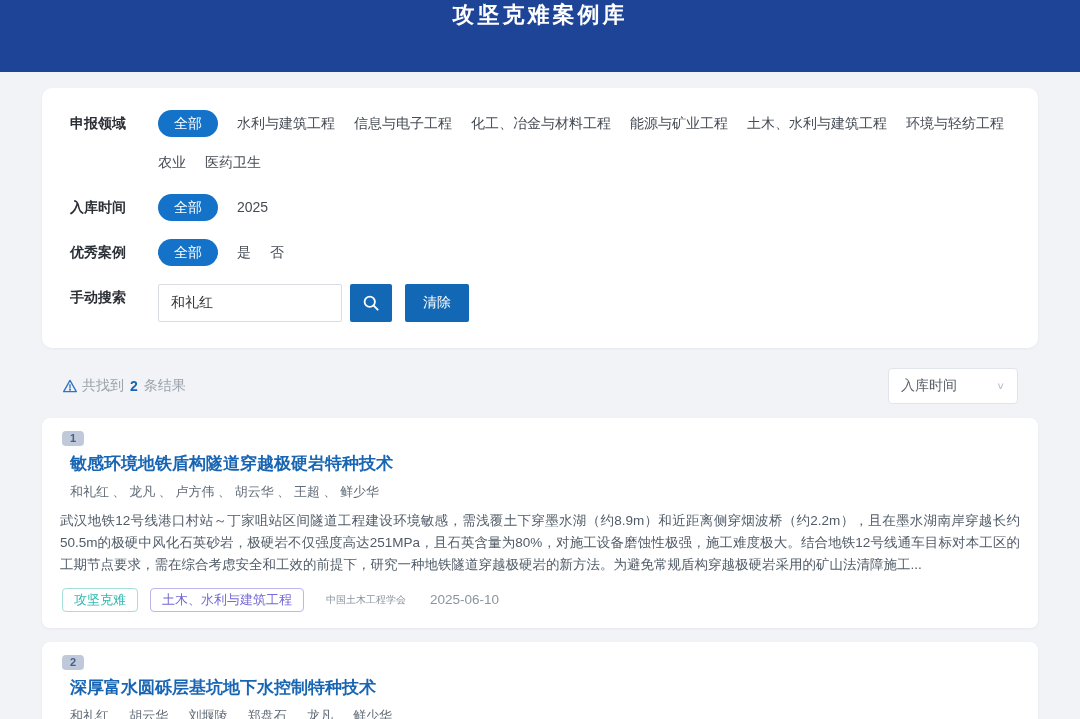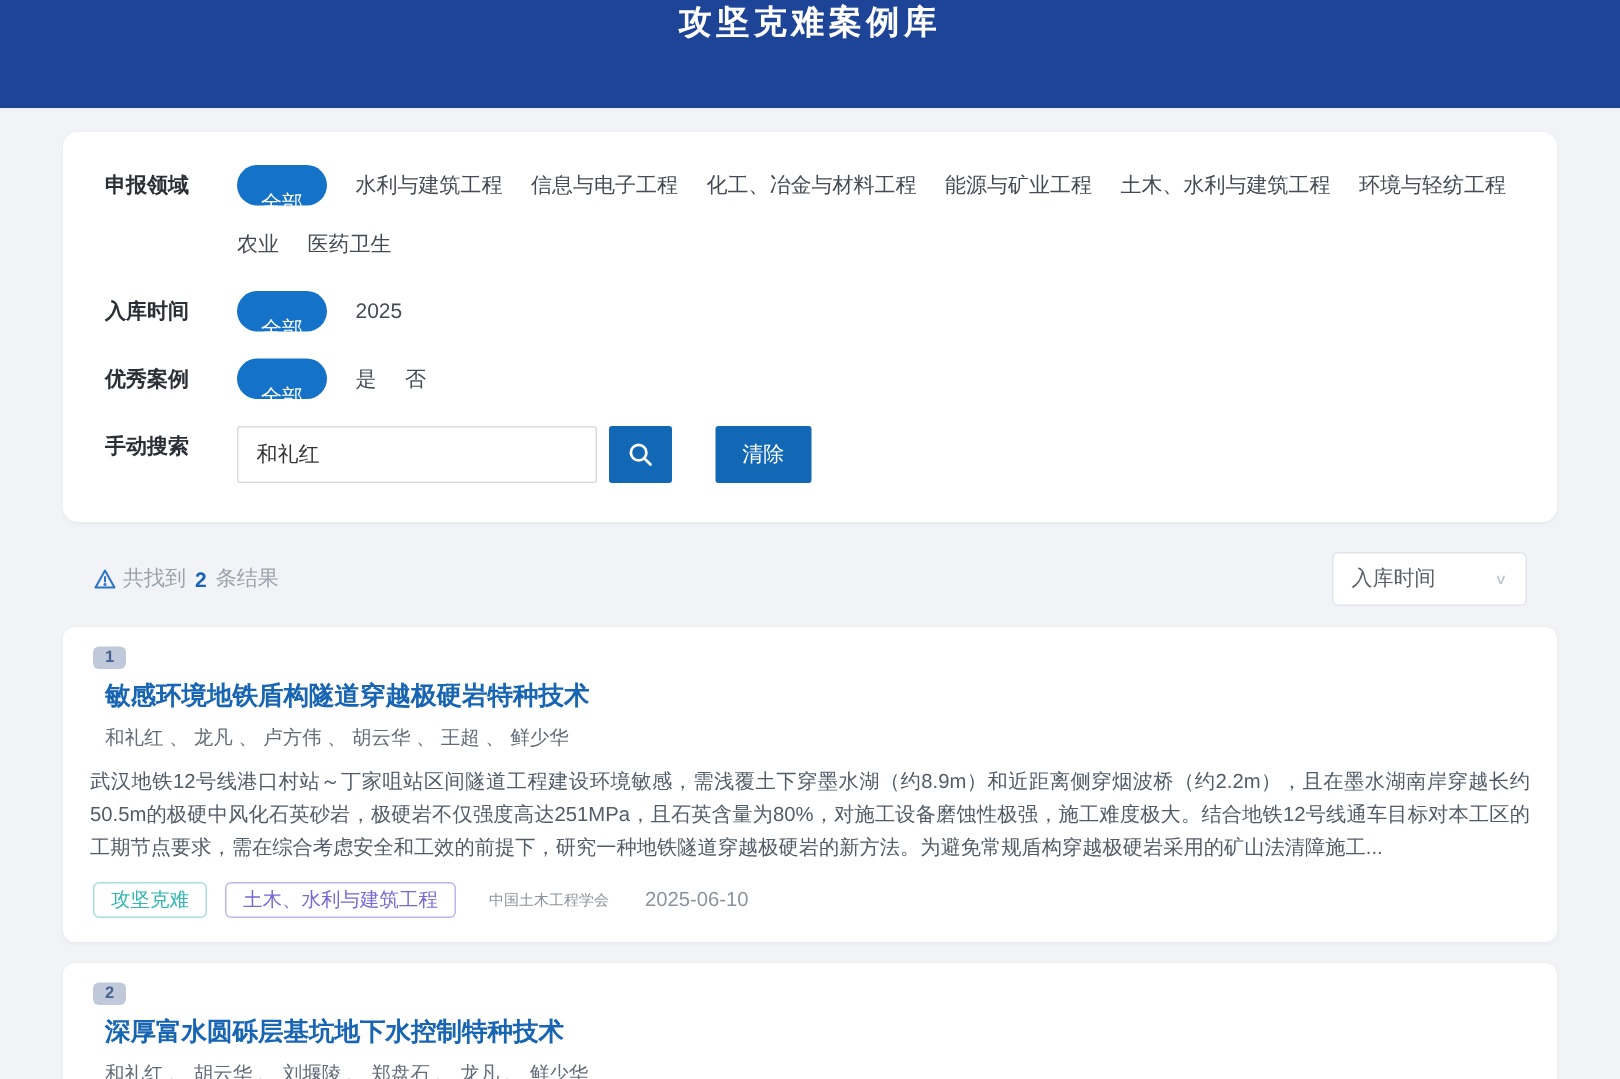--- a/index.html
+++ b/index.html
@@ -26,41 +26,41 @@
   .filter-row { display:flex; align-items:flex-start; margin-bottom:18px; }
   .filter-label {
     flex:0 0 88px; font-size:14px; font-weight:bold; color:#2b2f36;
     line-height:27px; white-space:nowrap;
   }
   .filter-opts {
     display:flex; flex-wrap:wrap; align-items:center; gap:12px 19px; flex:1;
   }
   .pill {
     background:#1472c8; color:#fff; font-size:14px;
-    height:27px; line-height:27px; padding:12px 16px; border-radius:999px;
+    height:27px; line-height:27px; padding:0 16px; border-radius:999px;
     cursor:pointer; white-space:nowrap;
   }
   .opt {
     font-size:14px; color:#454b54; line-height:27px; cursor:pointer; white-space:nowrap;
   }
   
   .search-row { margin-bottom:16px; }
   .search-input {
-    width:240px; height:38px; border:1px solid #d9dde3; border-radius:2px;
+    width:184px; height:38px; border:1px solid #d9dde3; border-radius:2px;
     font-size:14px; color:#333; padding:0 12px; outline:none;
     font-family:"Liberation Sans","DejaVu Sans",sans-serif;
   }
   .btn-search {
     width:42px; height:38px; background:#1268b4; border:none; border-radius:2px;
     margin-left:4px; cursor:pointer; display:inline-flex;
     align-items:center; justify-content:center; vertical-align:top;
   }
   .btn-clear {
     height:38px; background:#1268b4; border:none; border-radius:2px;
-    margin-left:24px; padding:0 18px; color:#fff; font-size:14px; cursor:pointer;
+    margin-left:8px; padding:0 18px; color:#fff; font-size:14px; cursor:pointer;
     vertical-align:top; font-family:inherit;
   }
   
   .results-bar {
     display:flex; align-items:center; justify-content:space-between;
     margin:20px 20px 14px;
   }
   .results-count { display:flex; align-items:center; font-size:14px; color:#9aa2ac; gap:4px; }
   .results-count .num { color:#1765b3; font-weight:bold; margin:0 2px; }
   .sort-select {

